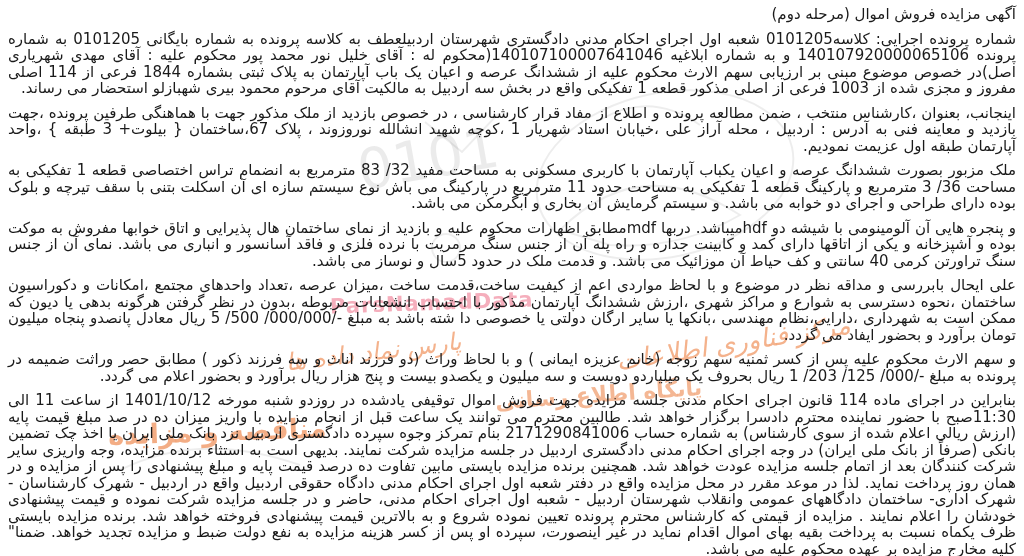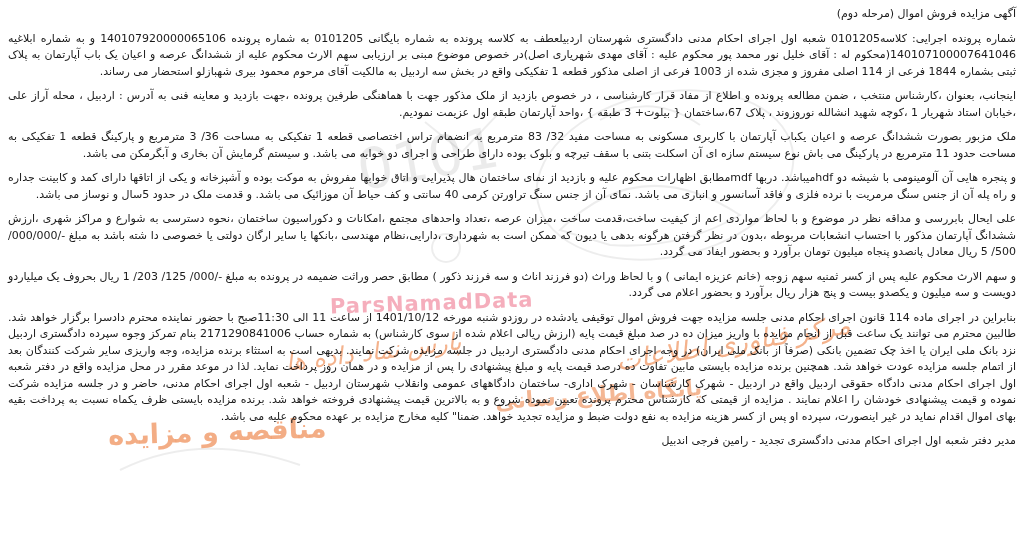--- a/index.html
+++ b/index.html
@@ -43,21 +43,21 @@
     font-size:27px;font-weight:bold;
     color:rgba(240,152,102,.8);
     transform:rotate(-2deg);
   }
   .wm-svg{position:absolute;left:0;top:0;}
   
   .content{
     position:absolute;inset:0;z-index:1;
     padding:6px 8px 0 8px;
     direction:rtl;
-    font-size:11px;line-height:16.5px;
+    font-size:15px;line-height:16.5px;
     text-align:justify;
   }
   .content p{margin:0 0 8px 0;}
   .title{text-align:right;}
   .signature{text-align:right;margin-top:4px;}
 </style>
 </head>
 <body>
 
 <div class="page">

